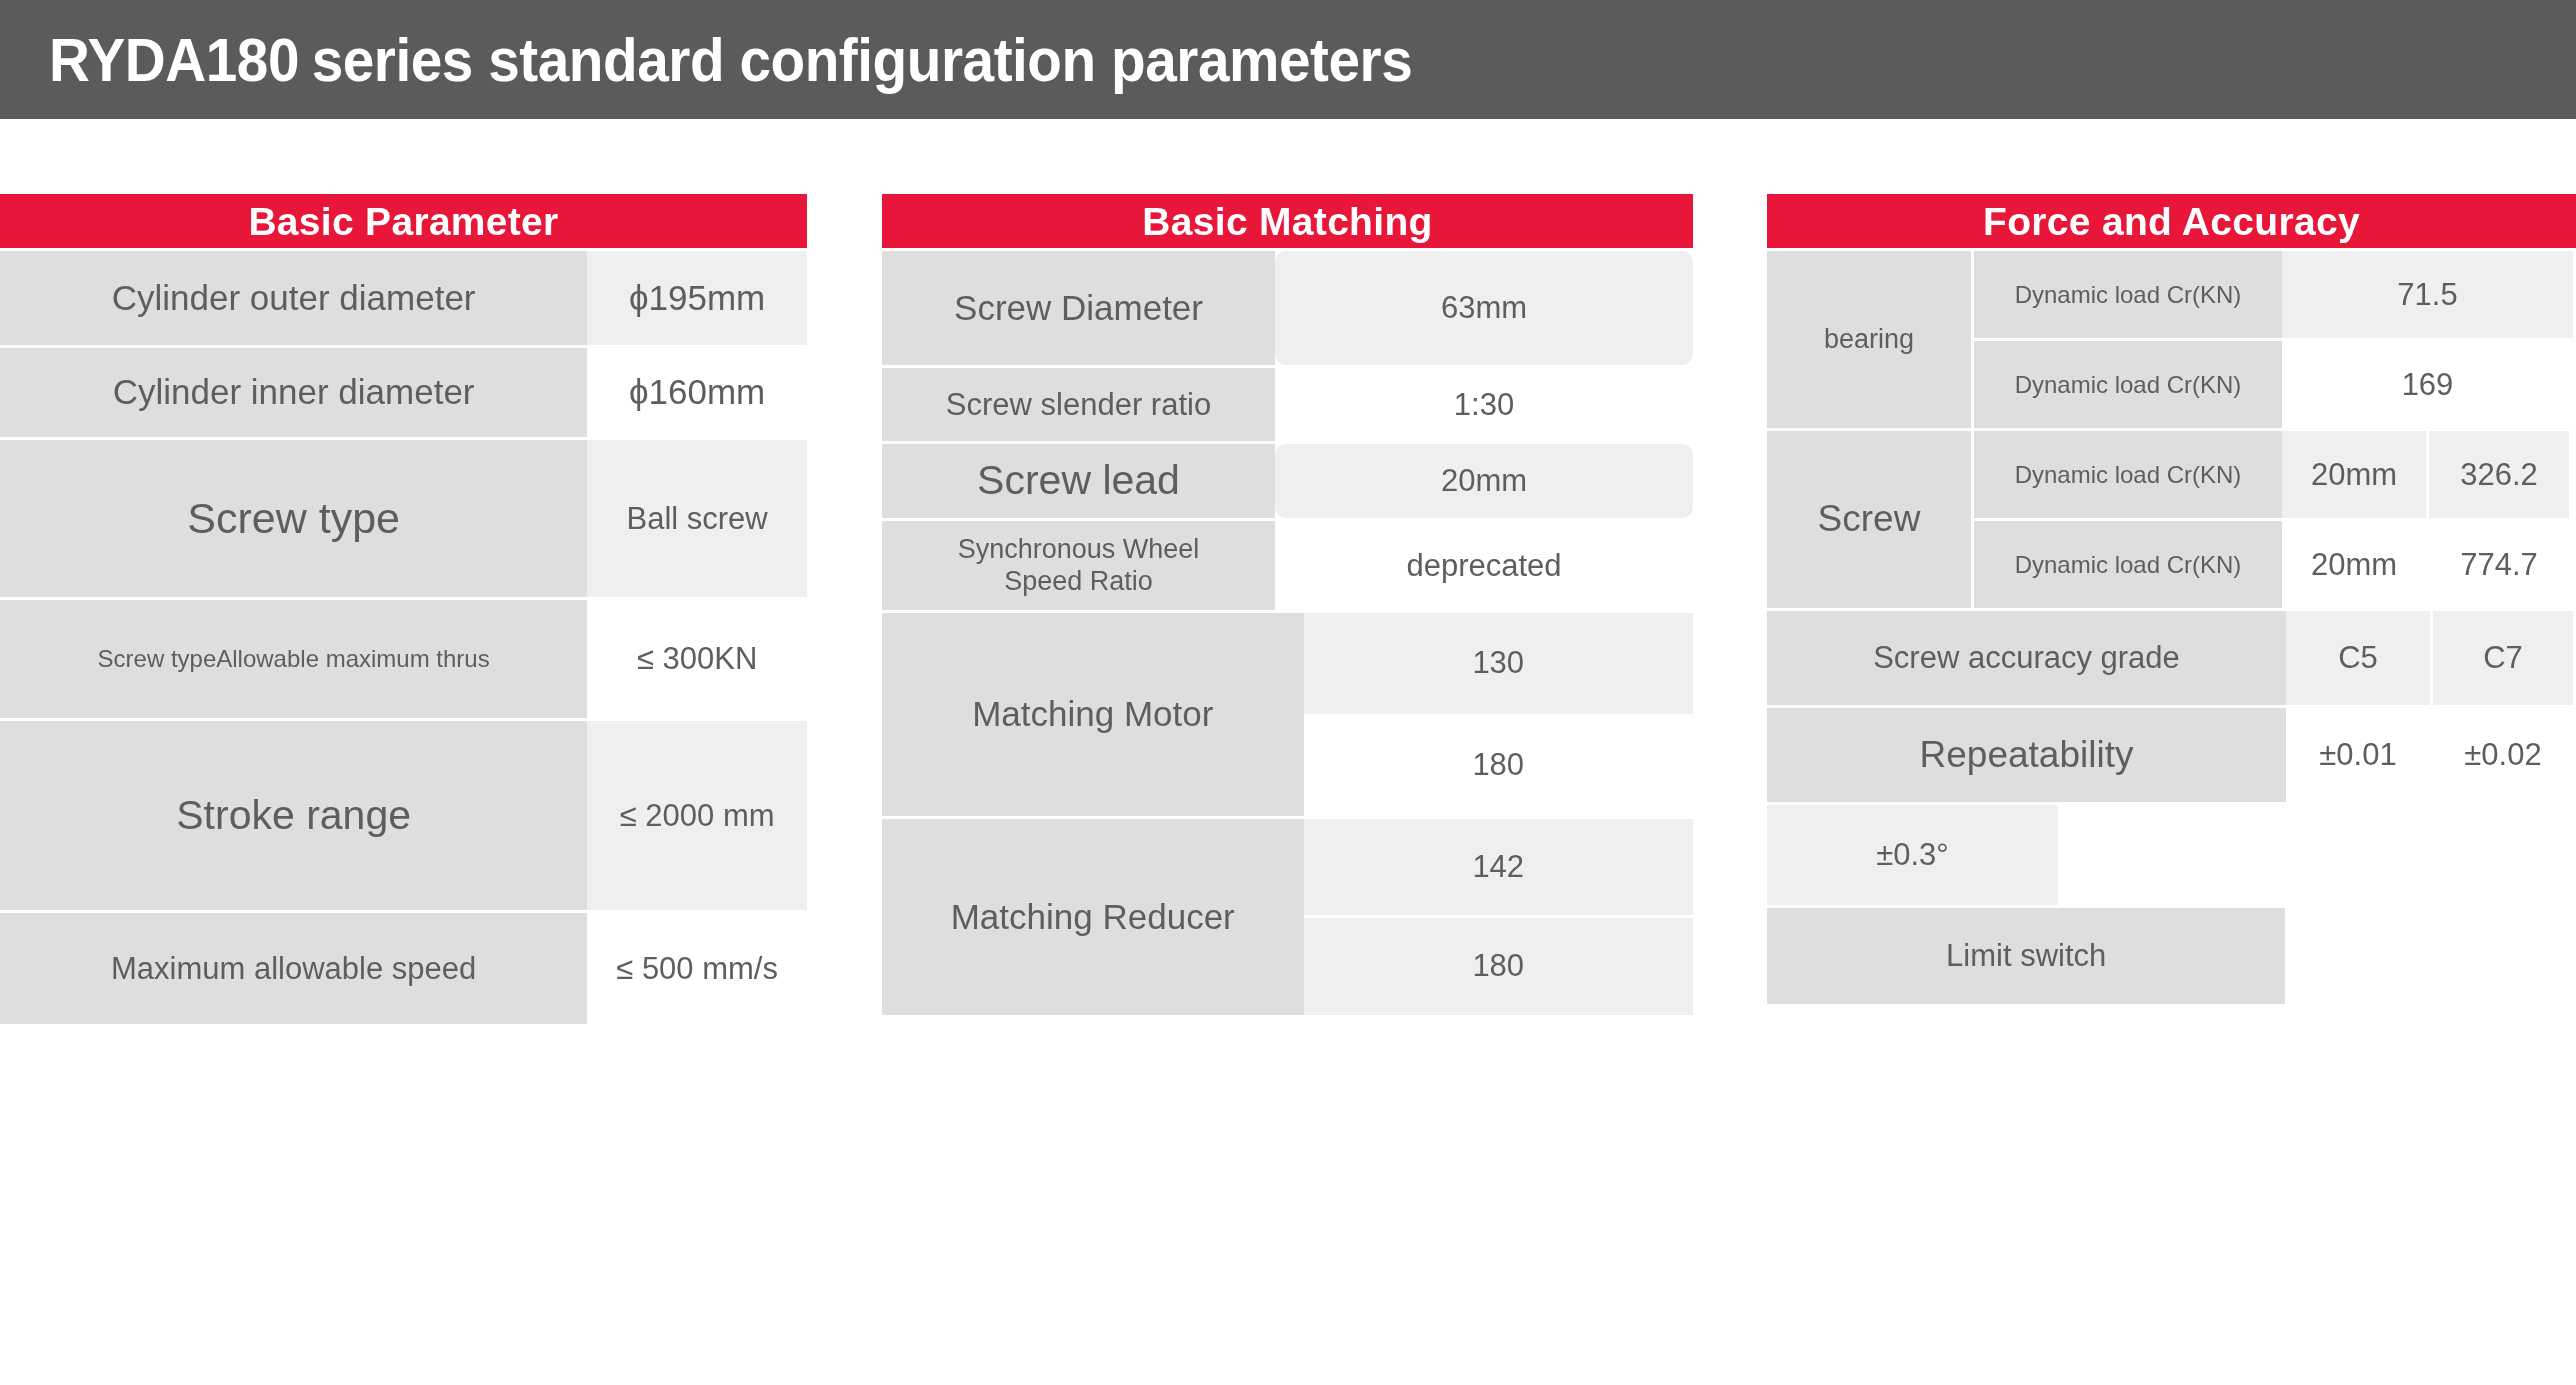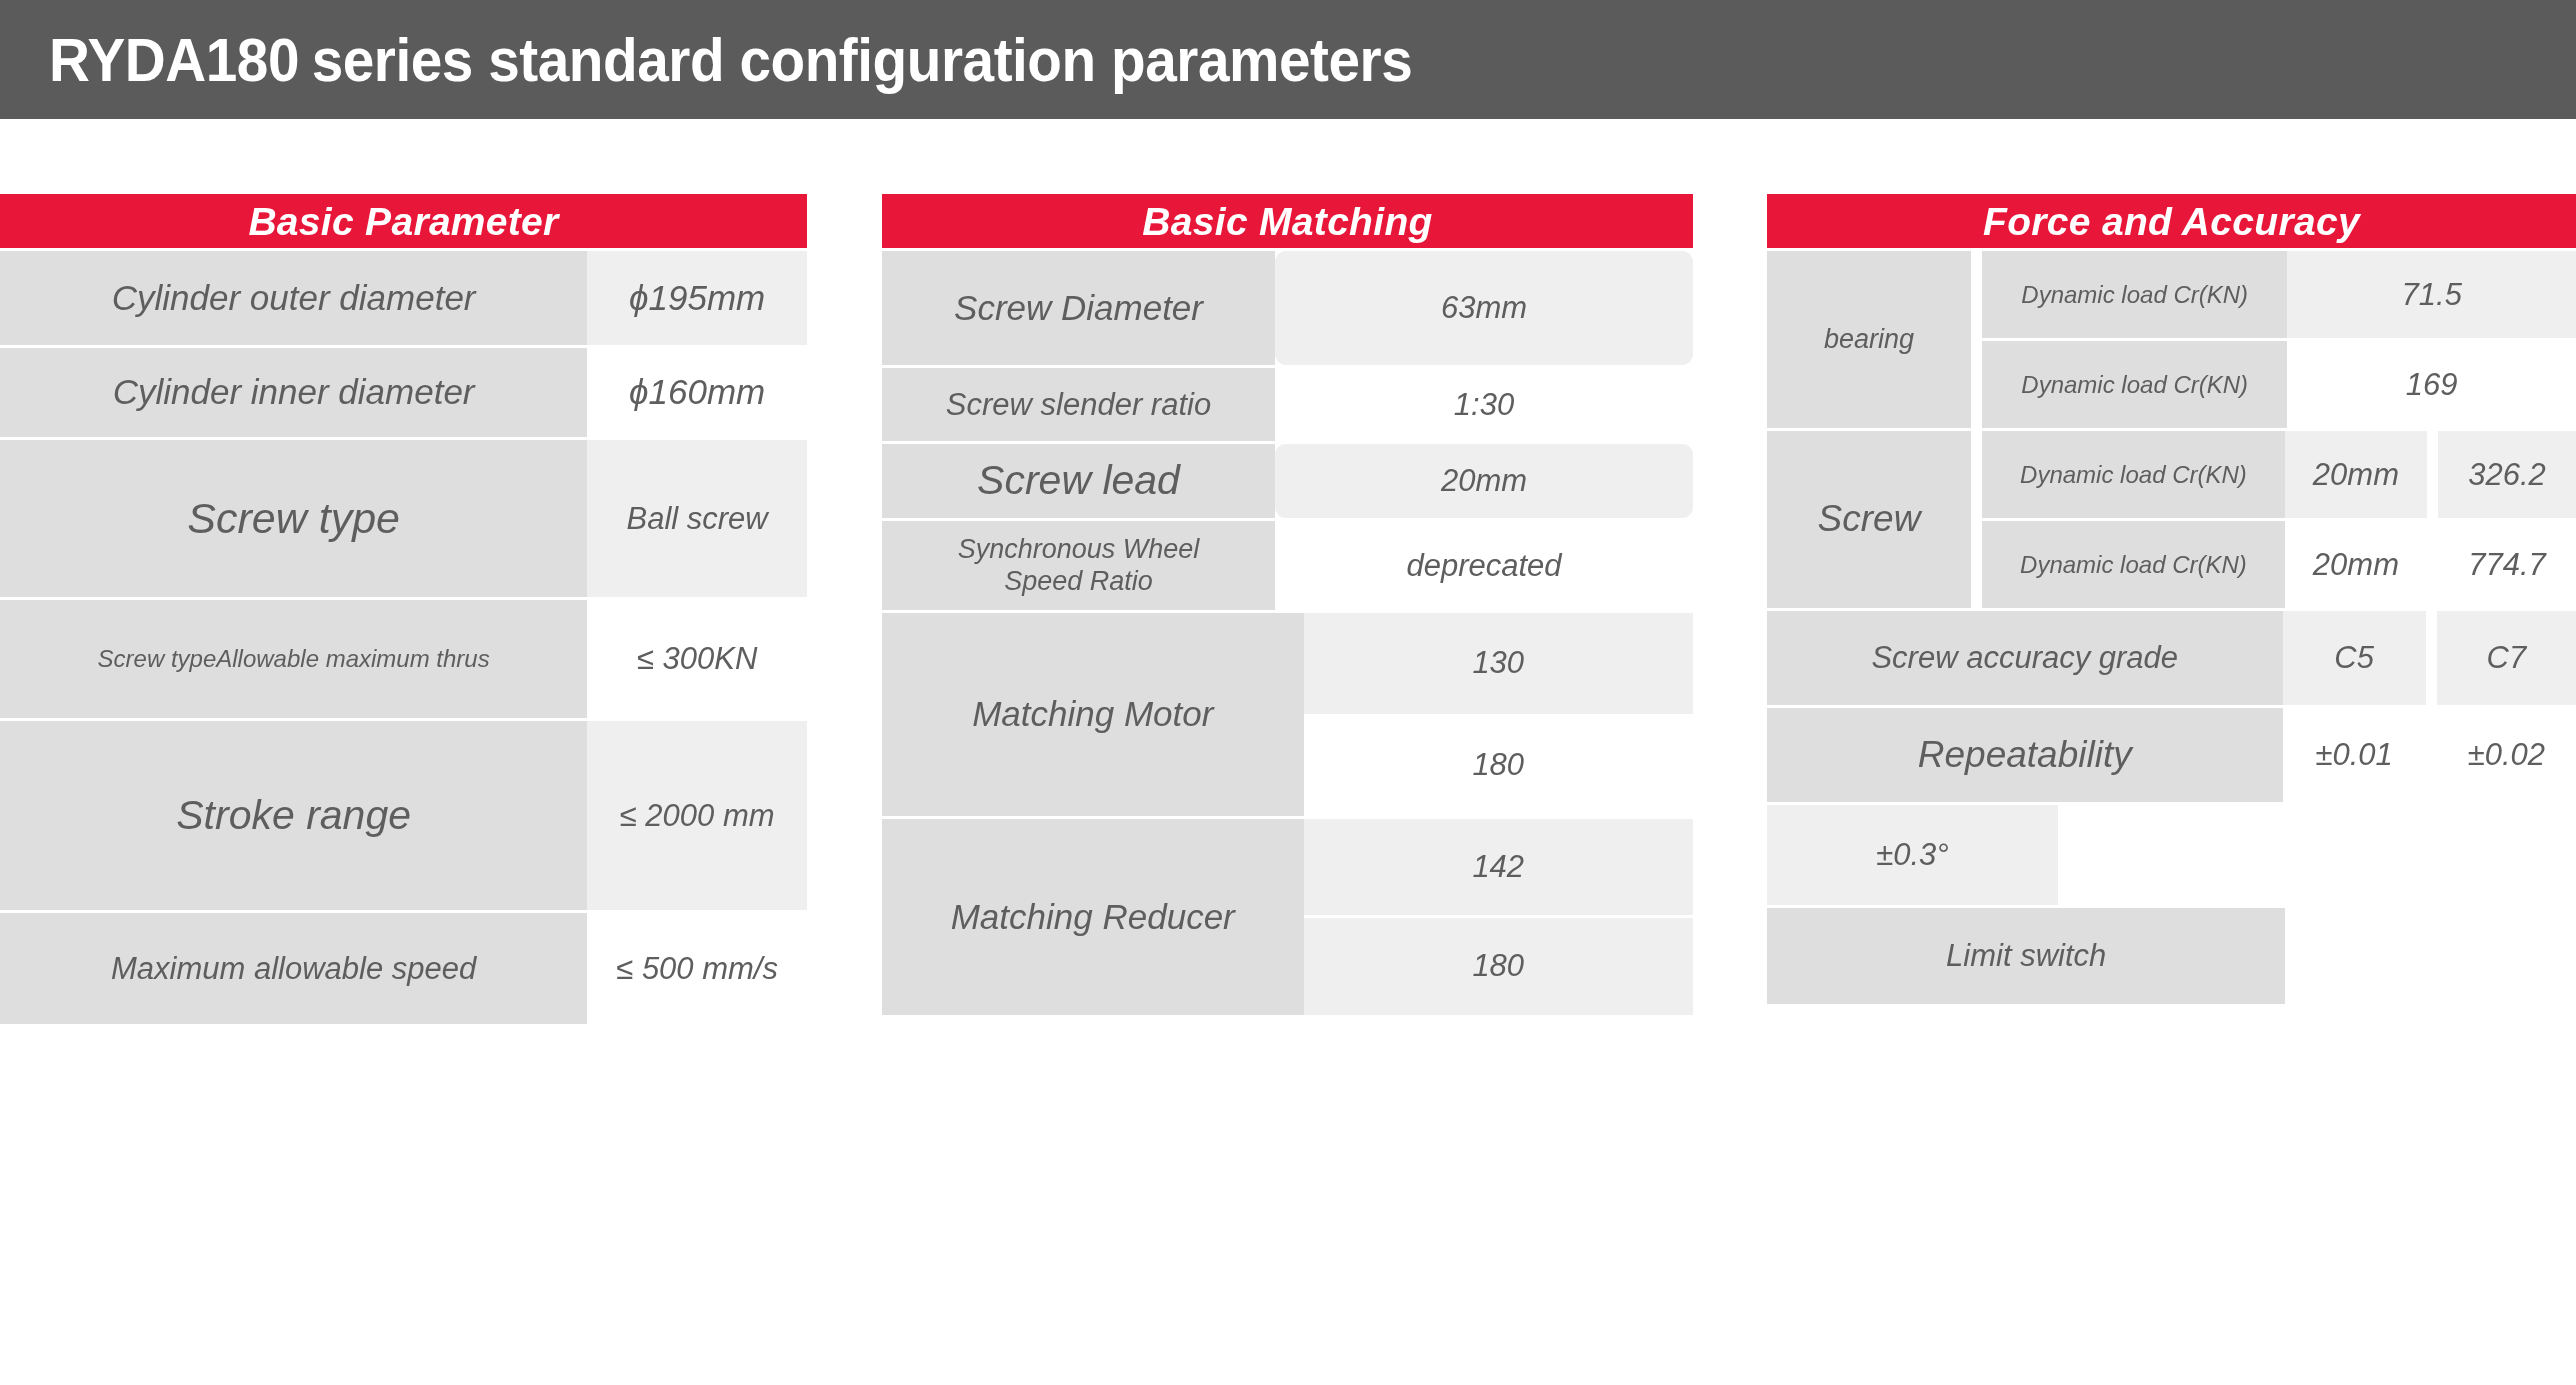--- a/index.html
+++ b/index.html
@@ -30,21 +30,20 @@
     white-space: nowrap;
     transform: scaleX(0.93);
     transform-origin: left center;
   }
   .titlebar .title-model { margin-right: 13.6px; }
 
   
   .table {
     position: absolute;
     top: 194px;
-    font-style: italic;
   }
   #table-basic-parameter   { left: 0px;    width: 807px; }
   #table-basic-matching    { left: 882px;  width: 811px; }
   #table-force-accuracy    { left = 1767px; }
   #table-force-accuracy    { left: 1767px; width: 809px; }
 
   .table-header {
     background: #E8173A;
     color: #ffffff;
     font-size: 39px;
@@ -76,21 +75,21 @@
     color: #5e5e5e;
     padding: 0 19px;
     line-height: 1.15;
     overflow: hidden;
   }
   .cell-label { background: #dedede; }
   .cell-val-a { background: #efefef; }
   .cell-val-b { background: #ffffff; }
   .cell-sub   { background: #dedede; }
 
-  .sep-v { border-left: 3.9px solid #ffffff; margin-left: 8px; }
+  .sep-v { border-left: 3.9px solid #ffffff; }
 
   
   #table-basic-parameter .t1-label { width: 588px; }
   #table-basic-parameter .t1-value { width: 220px; }
   #table-basic-parameter .r0 { height: 97px; }
   #table-basic-parameter .r1 { height: 92px; }
   #table-basic-parameter .r2 { height: 160px; }
   #table-basic-parameter .r3 { height: 121px; }
   #table-basic-parameter .r4 { height: 192px; }
   #table-basic-parameter .r5 { height: 114px; }

